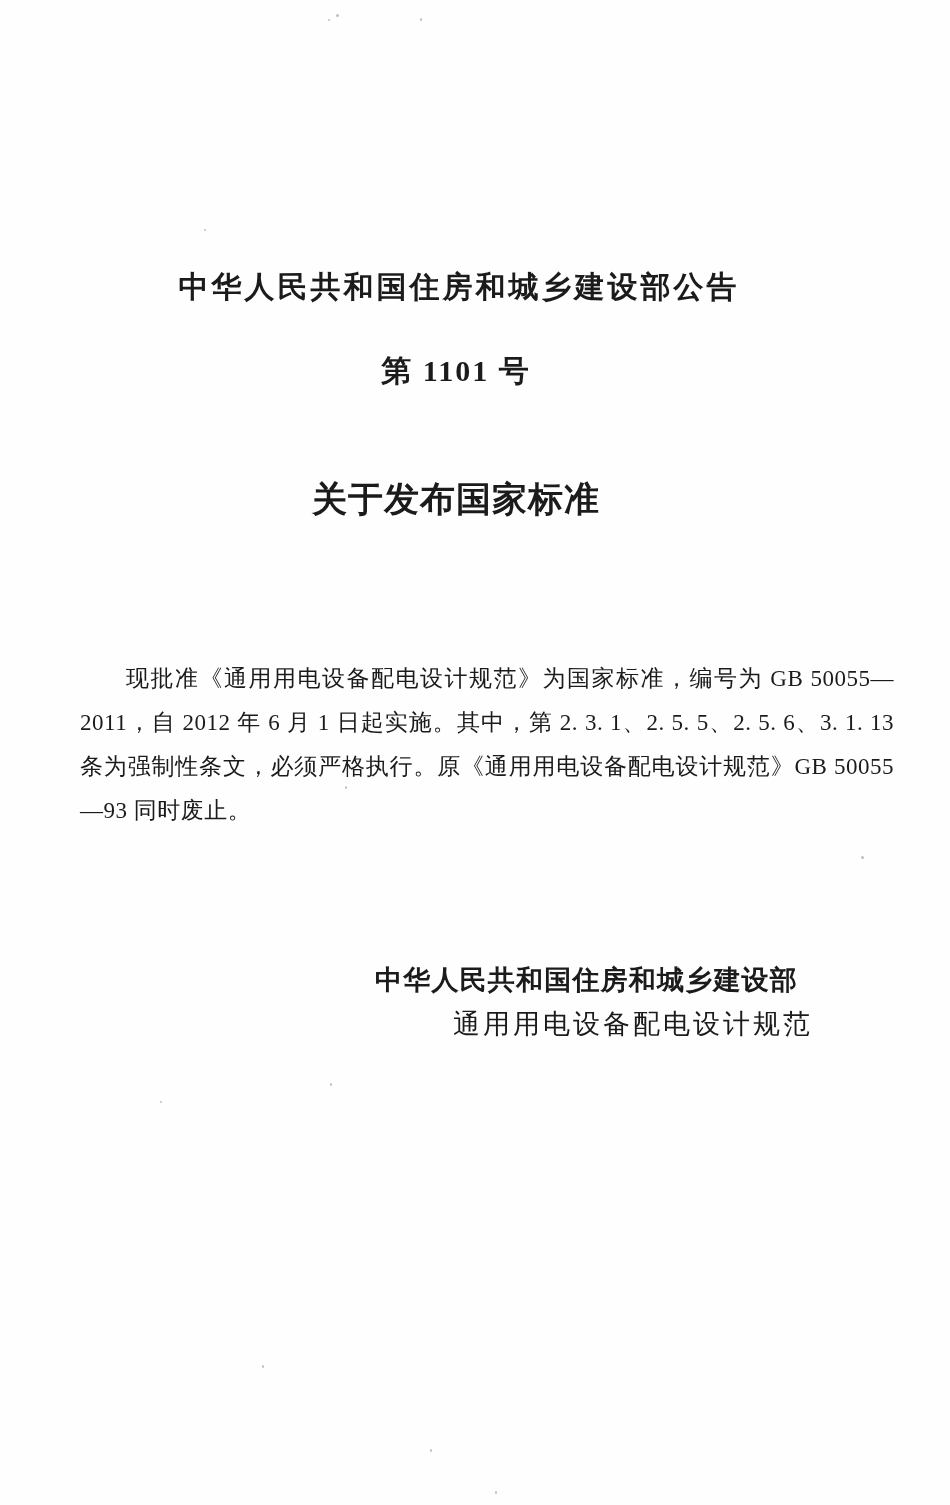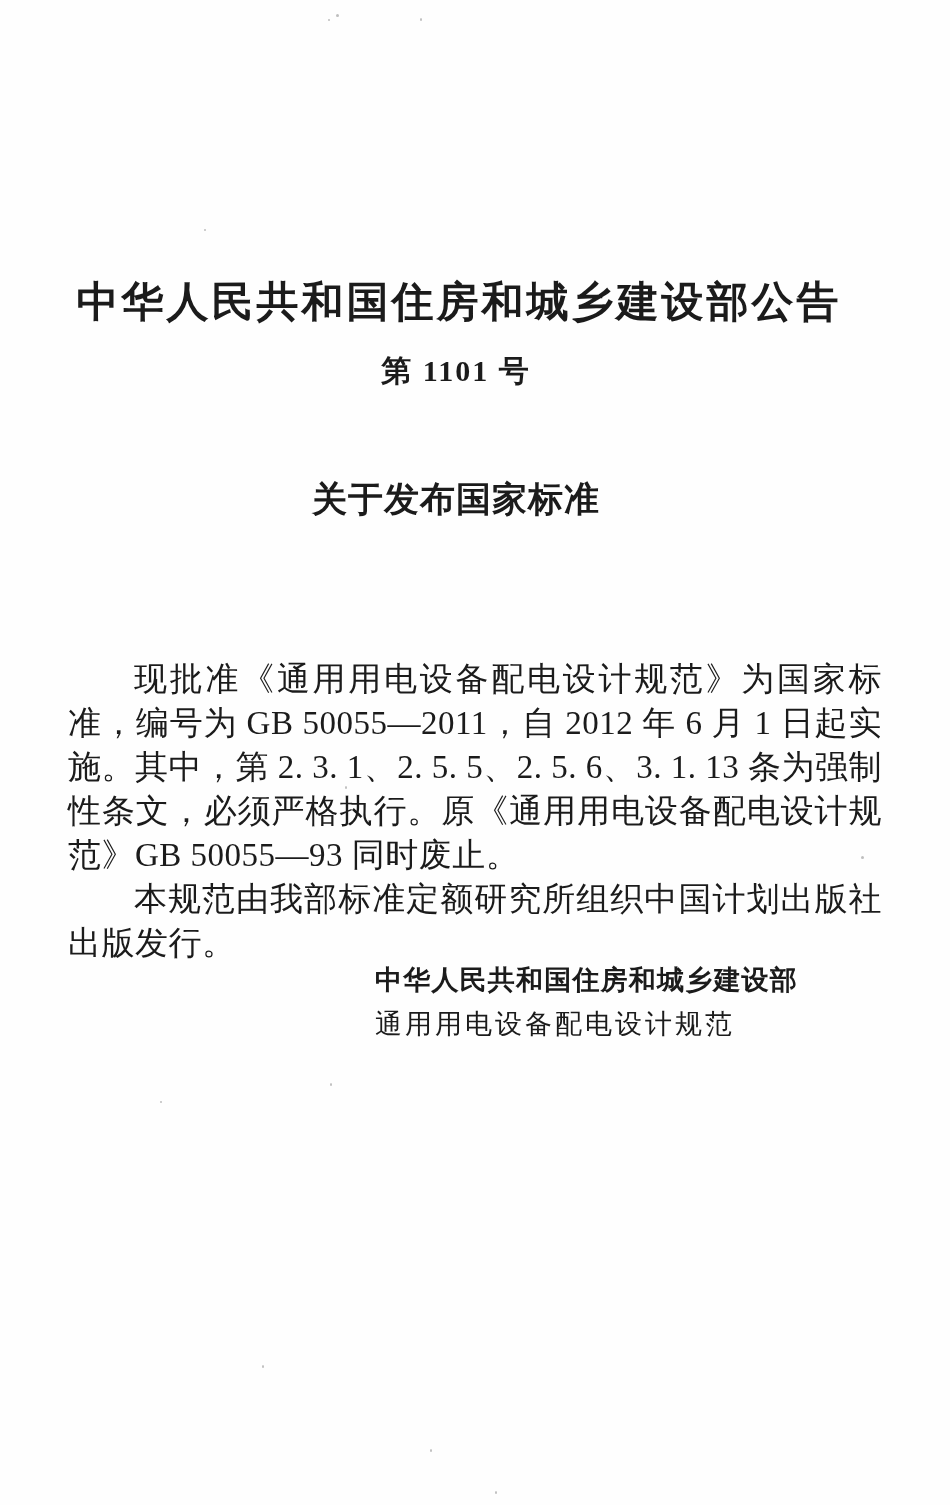--- a/index.html
+++ b/index.html
@@ -17,21 +17,21 @@
     overflow: hidden;
   }
   .main-title {
     position: absolute;
     top: 250px;
     left: 4px;
     right: 36px;
     text-align: center;
     font-family: "Liberation Sans", sans-serif;
     font-weight: 700;
-    font-size: 42px;
+    font-size: 30px;
     letter-spacing: 3px;
     line-height: 1.15;
     white-space: nowrap;
   }
   .doc-number {
     position: absolute;
     top: 353px;
     left: 0;
     right: 38px;
     text-align: center;
@@ -48,37 +48,37 @@
     right: 38px;
     text-align: center;
     font-weight: 600;
     font-size: 35px;
     line-height: 53px;
     letter-spacing: 1px;
   }
   .body-text {
     position: absolute;
     top: 657px;
-    left: 68px;
+    left: 80px;
     width: 814px;
-    font-size: 33px;
+    font-size: 23px;
     line-height: 44px;
     text-align: justify;
     text-justify: inter-ideograph;
     letter-spacing: 0.5px;
   }
   .body-text p {
     margin: 0;
     text-indent: 2em;
   }
   .signature-block {
     position: absolute;
     top: 958px;
     right: 137px;
-    text-align: left;
+    text-align: right;
     font-family: "Liberation Sans", sans-serif;
     font-size: 27px;
     line-height: 44px;
   }
   .signature-line {
     font-weight: 700;
     letter-spacing: 1.2px;
     padding-right: 15px;
   }
   .date-line {
@@ -100,21 +100,20 @@
   <h1 class="main-title">中华人民共和国住房和城乡建设部公告</h1>
 
   <div class="doc-number">第 1101 号</div>
 
   <div class="subtitle">
     <div>关于发布国家标准</div>
   </div>
 
   <div class="body-text">
     <p>现批准《通用用电设备配电设计规范》为国家标准，编号为 GB 50055—2011，自 2012 年 6 月 1 日起实施。其中，第 2. 3. 1、2. 5. 5、2. 5. 6、3. 1. 13 条为强制性条文，必须严格执行。原《通用用电设备配电设计规范》GB 50055—93 同时废止。</p>
-    <p>本规范由我部标准定额研究所组织中国计划出版社出版发行。</p>
   </div>
 
   <div class="signature-block">
     <div class="signature-line">中华人民共和国住房和城乡建设部</div>
     <div class="date-line">通用用电设备配电设计规范</div>
   </div>
 
   <div class="speckle" style="left:336px; top:14px; width:3px; height:3px;"></div>
   <div class="speckle" style="left:328px; top:19px; width:2px; height:2px;"></div>
   <div class="speckle" style="left:420px; top:18px; width:2px; height:3px;"></div>

